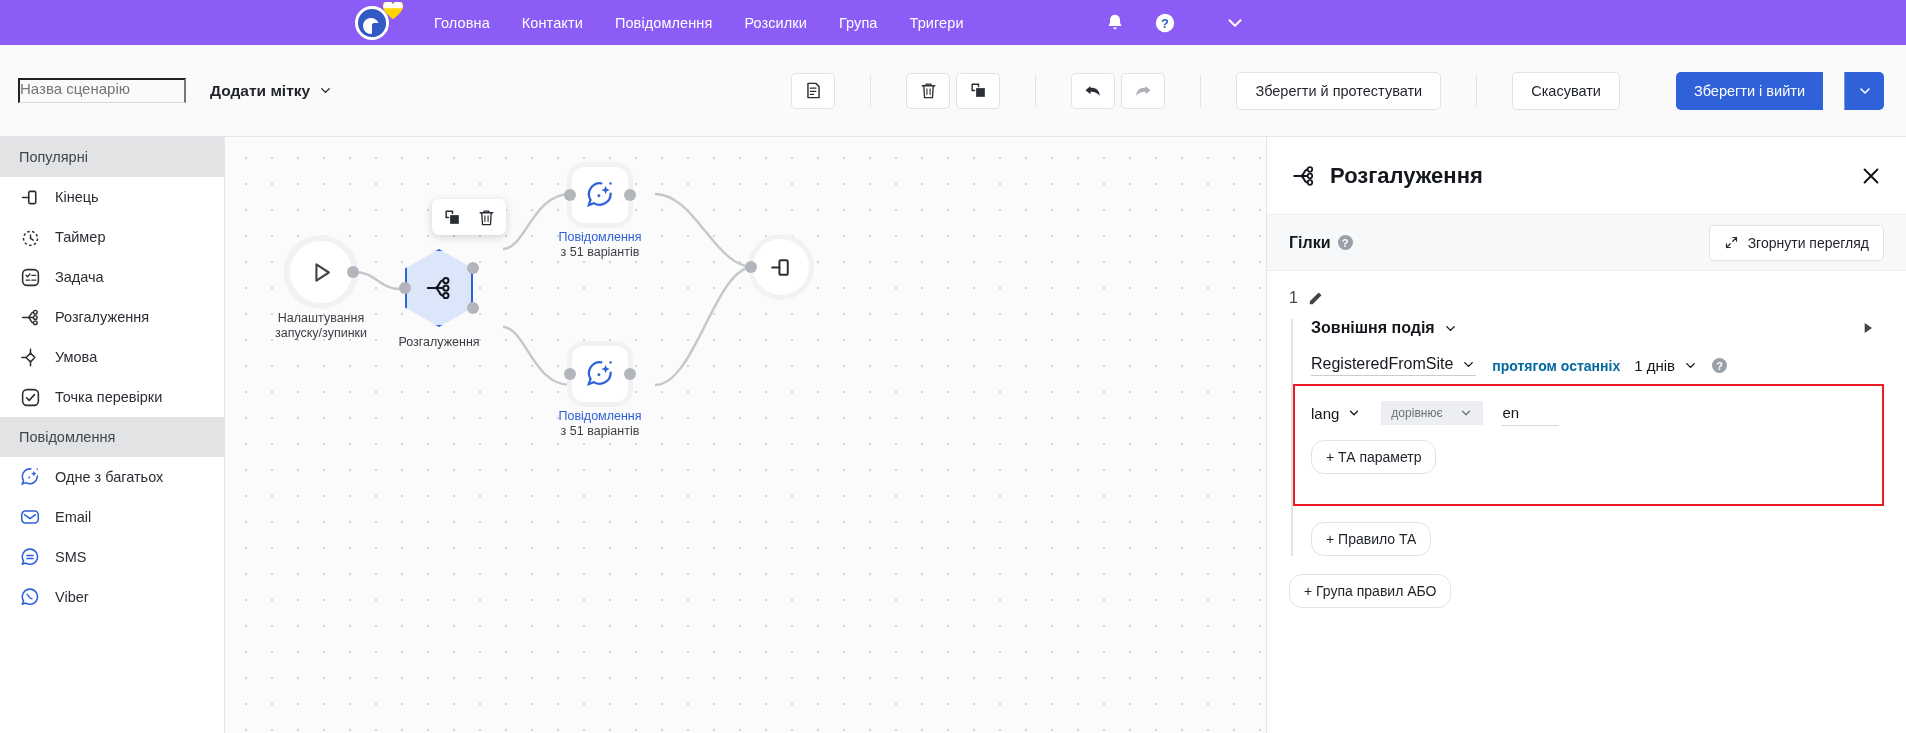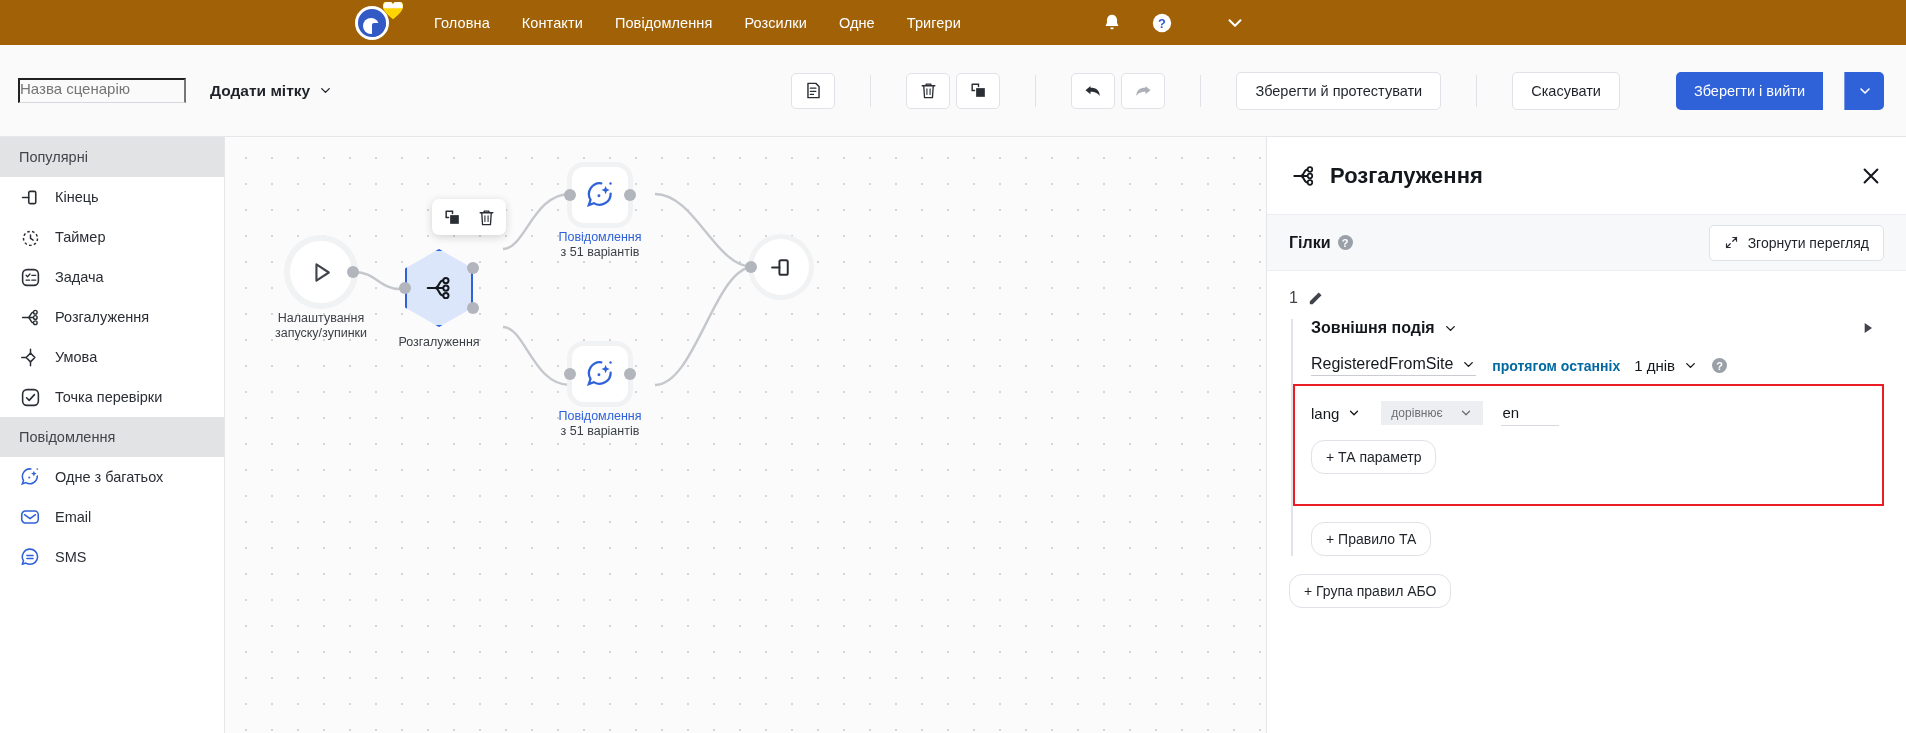--- a/index.html
+++ b/index.html
@@ -5,21 +5,21 @@
   * { box-sizing: border-box; margin: 0; padding: 0; }
   html, body {
     width: 1906px; height: 733px;
     font-family: "Liberation Sans", sans-serif;
     background: #ffffff;
     overflow: hidden;
   }
 
   
   .topnav {
-    height: 45px; background: #a16207;
+    height: 45px; background: #8b5cf6;
     display: flex; align-items: center;
     position: relative;
   }
   .logo-wrap { margin-left: 355px; position: relative; width: 46px; height: 34px; }
   .logo-circle {
     width: 34px; height: 34px; border-radius: 50%;
     border: 3px solid #ffffff; background: #3259c4;
     position: relative; overflow: hidden;
   }
   .logo-circle::after {
@@ -226,21 +226,21 @@
       <path d="M10 17 C2 11 0 7 0 4.5 A4.5 4.5 0 0 1 10 2.6 A4.5 4.5 0 0 1 20 4.5 C20 7 18 11 10 17Z" fill="#ffd400"></path>
       <path d="M10 17 C4 12.5 1.4 9 0.5 6.2 L19.5 6.2 C18.6 9 16 12.5 10 17Z" fill="#ffd400"></path>
       <path d="M0.6 6.2 A4.5 4.5 0 0 1 10 2.6 A4.5 4.5 0 0 1 19.4 6.2 Z" fill="#ffffff"></path>
     </svg>
   </div>
   <div class="nav-links">
     <span class="nav-link">Головна</span>
     <span class="nav-link">Контакти</span>
     <span class="nav-link">Повідомлення</span>
     <span class="nav-link">Розсилки</span>
-    <span class="nav-link">Одне</span>
+    <span class="nav-link">Група</span>
     <span class="nav-link">Тригери</span>
   </div>
   <div class="nav-right">
     <svg class="nav-icon" viewBox="0 0 24 24">
       <path d="M12 3a5.5 5.5 0 0 0-5.5 5.5v3.2L5 15.2h14l-1.5-3.5V8.5A5.5 5.5 0 0 0 12 3z" fill="#fff"></path>
       <path d="M10 17a2 2 0 0 0 4 0z" fill="#fff"></path>
     </svg>
     <svg class="nav-icon" viewBox="0 0 24 24">
       <circle cx="12" cy="12" r="10" fill="#fff"></circle>
       <text x="12" y="17" font-size="14" font-weight="bold" text-anchor="middle" fill="#3259c4" font-family="Liberation Sans, sans-serif">?</text>
@@ -404,20 +404,29 @@
     <div class="side-item">
       <span class="side-ico">
         <svg width="22" height="22" viewBox="0 0 24 24">
           <path d="M12 3.4a8.3 8.3 0 0 1 0 16.6 8.2 8.2 0 0 1-4.6-1.4l-3.8 1.3 1.3-3.8A8.3 8.3 0 0 1 12 3.4z" fill="none" stroke="#2f62d9" stroke-width="1.7" stroke-linejoin="round"></path>
           <path d="M8.6 10.4h6.8M8.6 13.6h6.8" stroke="#2f62d9" stroke-width="1.6" stroke-linecap="round"></path>
         </svg>
       </span>
       <span>SMS</span>
     </div>
 
+    <div class="side-item">
+      <span class="side-ico">
+        <svg width="22" height="22" viewBox="0 0 24 24">
+          <path d="M12 3.4a8.3 8.3 0 0 1 0 16.6 8.2 8.2 0 0 1-4.6-1.4l-3.8 1.3 1.3-3.8A8.3 8.3 0 0 1 12 3.4z" fill="none" stroke="#2f62d9" stroke-width="1.7" stroke-linejoin="round"></path>
+          <path d="M9 9c1.4 3 2.5 4 5.2 5" fill="none" stroke="#2f62d9" stroke-width="1.6" stroke-linecap="round"></path>
+        </svg>
+      </span>
+      <span>Viber</span>
+    </div>
   </div>
 
   <div class="canvas">
 
     <svg style="position:absolute;inset:0;width:100%;height:100%;pointer-events:none">
       <path d="M130 135 C150 135 155 152 175 152" stroke="#c4c7cc" stroke-width="2.4" fill="none"></path>
       <path d="M278 112 C300 112 308 57 345 57" stroke="#c4c7cc" stroke-width="2.4" fill="none"></path>
       <path d="M278 190 C300 190 308 248 345 248" stroke="#c4c7cc" stroke-width="2.4" fill="none"></path>
       <path d="M430 57 C470 57 490 130 528 130" stroke="#c4c7cc" stroke-width="2.4" fill="none"></path>
       <path d="M430 248 C470 248 490 130 528 130" stroke="#c4c7cc" stroke-width="2.4" fill="none"></path>

